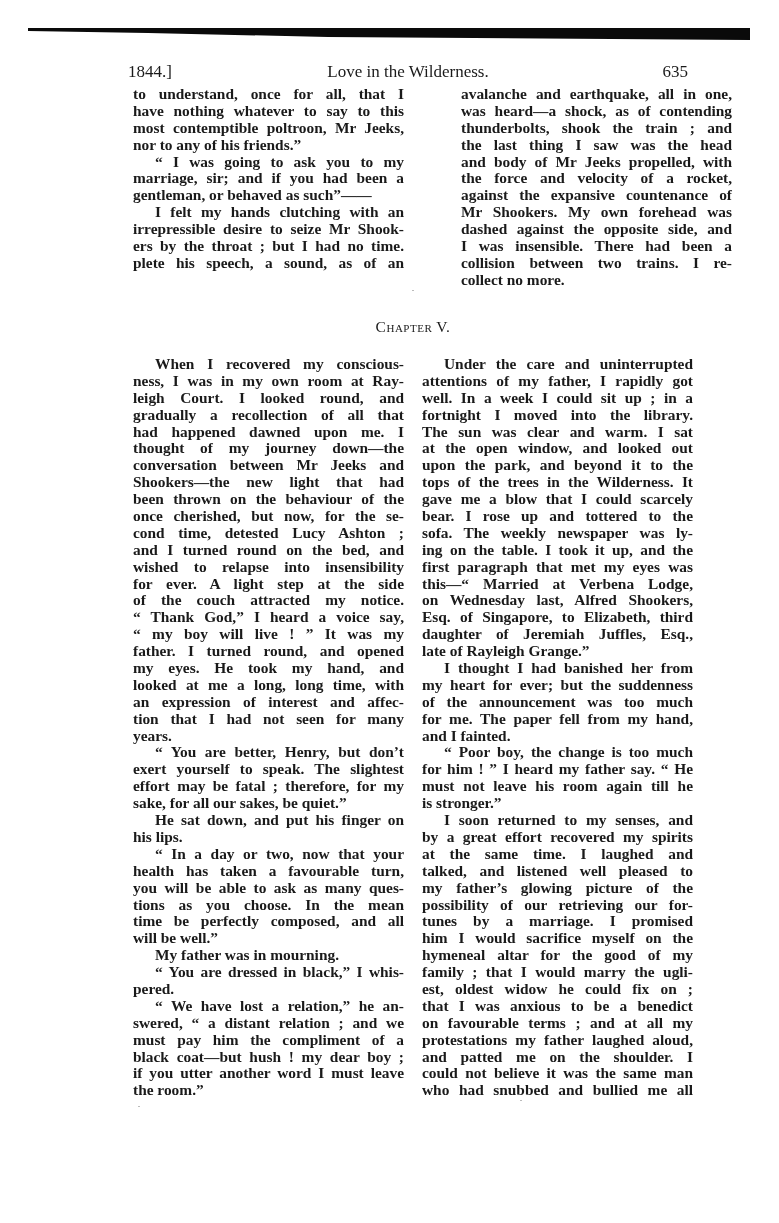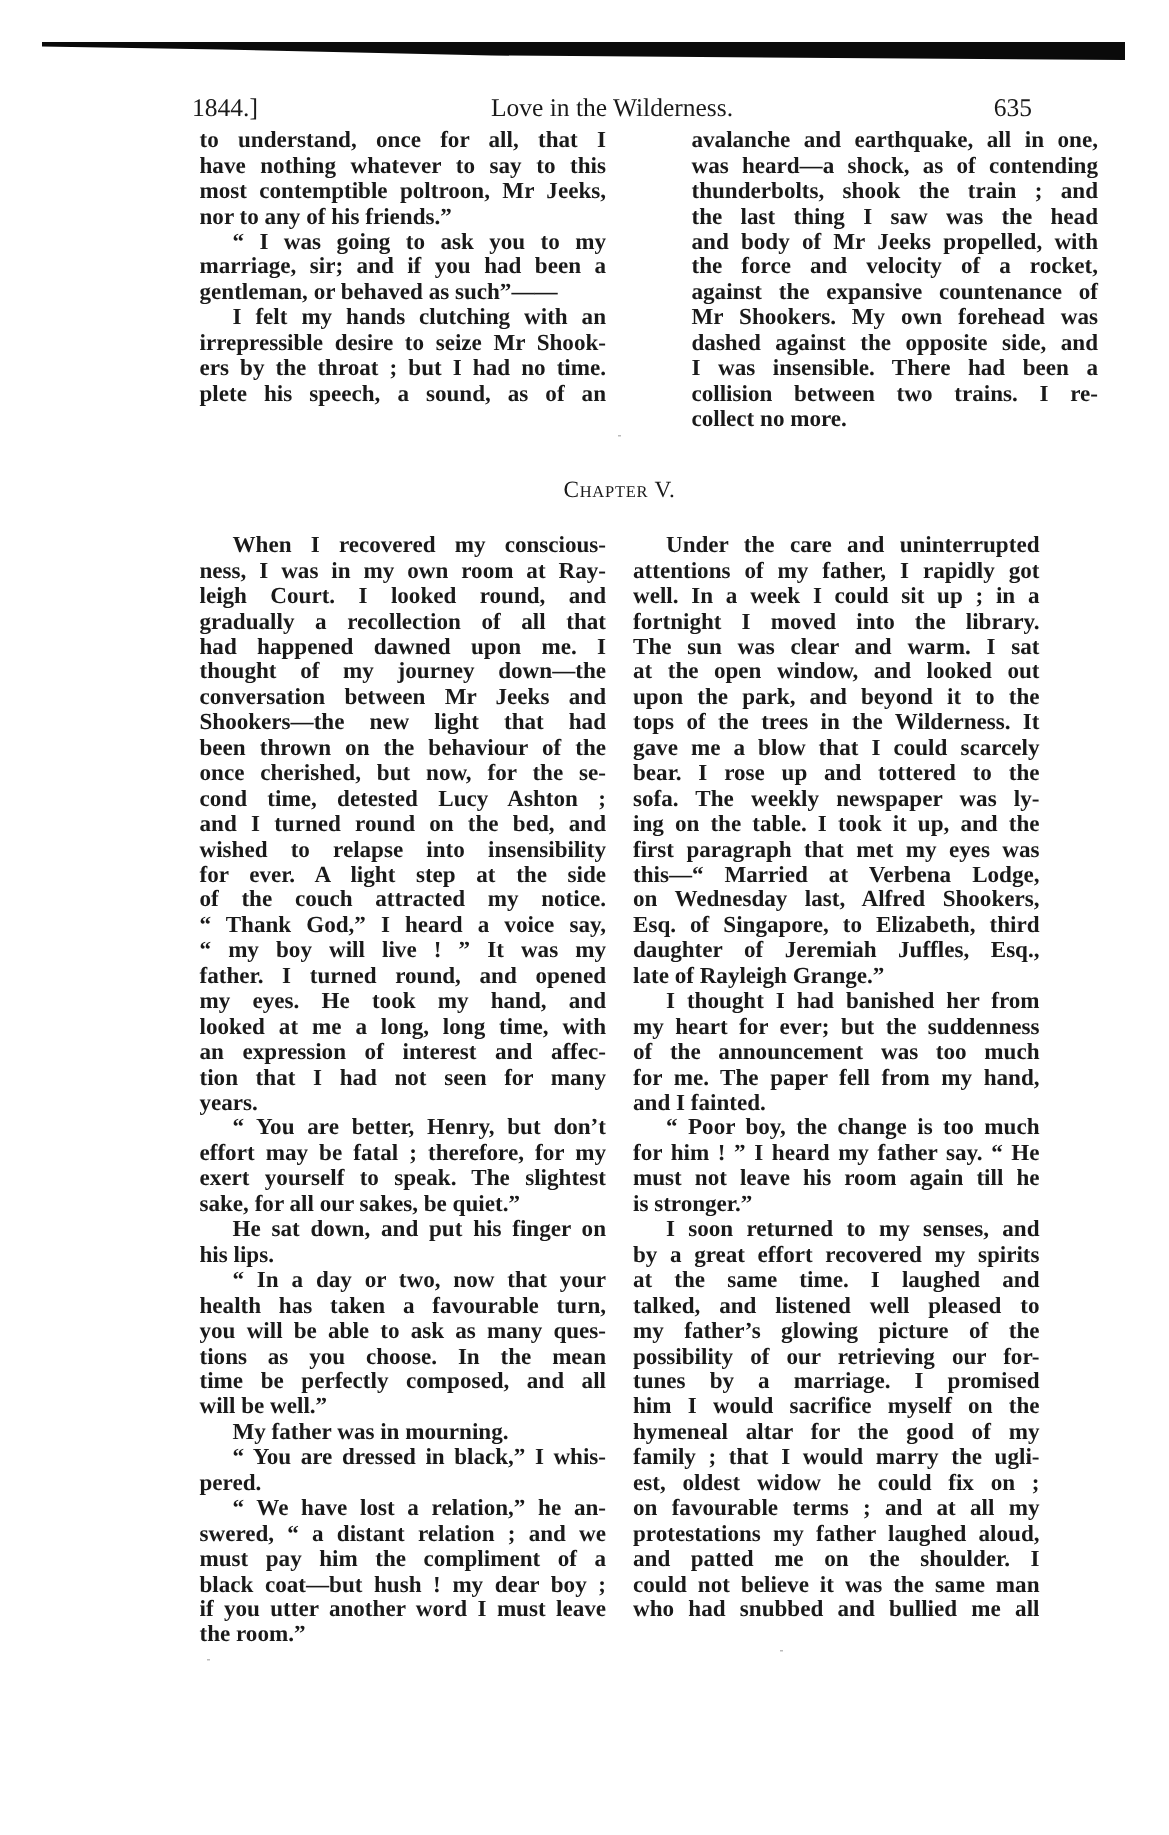--- a/index.html
+++ b/index.html
@@ -90,22 +90,22 @@
     <span class="line">of the couch attracted my notice.</span>
     <span class="line">“ Thank God,” I heard a voice say,</span>
     <span class="line">“ my boy will live ! ” It was my</span>
     <span class="line">father. I turned round, and opened</span>
     <span class="line">my eyes. He took my hand, and</span>
     <span class="line">looked at me a long, long time, with</span>
     <span class="line">an expression of interest and affec-</span>
     <span class="line">tion that I had not seen for many</span>
     <span class="line last">years.</span>
     <span class="line indent">“ You are better, Henry, but don’t</span>
+    <span class="line">exert yourself to speak. The slightest</span>
     <span class="line">effort may be fatal ; therefore, for my</span>
-    <span class="line">exert yourself to speak. The slightest</span>
     <span class="line last">sake, for all our sakes, be quiet.”</span>
     <span class="line indent">He sat down, and put his finger on</span>
     <span class="line last">his lips.</span>
     <span class="line indent">“ In a day or two, now that your</span>
     <span class="line">health has taken a favourable turn,</span>
     <span class="line">you will be able to ask as many ques-</span>
     <span class="line">tions as you choose. In the mean</span>
     <span class="line">time be perfectly composed, and all</span>
     <span class="line last">will be well.”</span>
     <span class="line indent last">My father was in mourning.</span>
@@ -150,20 +150,21 @@
     <span class="line">by a great effort recovered my spirits</span>
     <span class="line">at the same time. I laughed and</span>
     <span class="line">talked, and listened well pleased to</span>
     <span class="line">my father’s glowing picture of the</span>
     <span class="line">possibility of our retrieving our for-</span>
     <span class="line">tunes by a marriage. I promised</span>
     <span class="line">him I would sacrifice myself on the</span>
     <span class="line">hymeneal altar for the good of my</span>
     <span class="line">family ; that I would marry the ugli-</span>
     <span class="line">est, oldest widow he could fix on ;</span>
+    <span class="line">that I was anxious to be a benedict</span>
     <span class="line">on favourable terms ; and at all my</span>
     <span class="line">protestations my father laughed aloud,</span>
     <span class="line">and patted me on the shoulder. I</span>
     <span class="line">could not believe it was the same man</span>
     <span class="line">who had snubbed and bullied me all</span>
   </div>
 
 <div class="speck" style="left:138px;top:1106px;"></div>
 <div class="speck" style="left:520px;top:1100px;"></div>
 <div class="speck" style="left:412px;top:290px;"></div>

